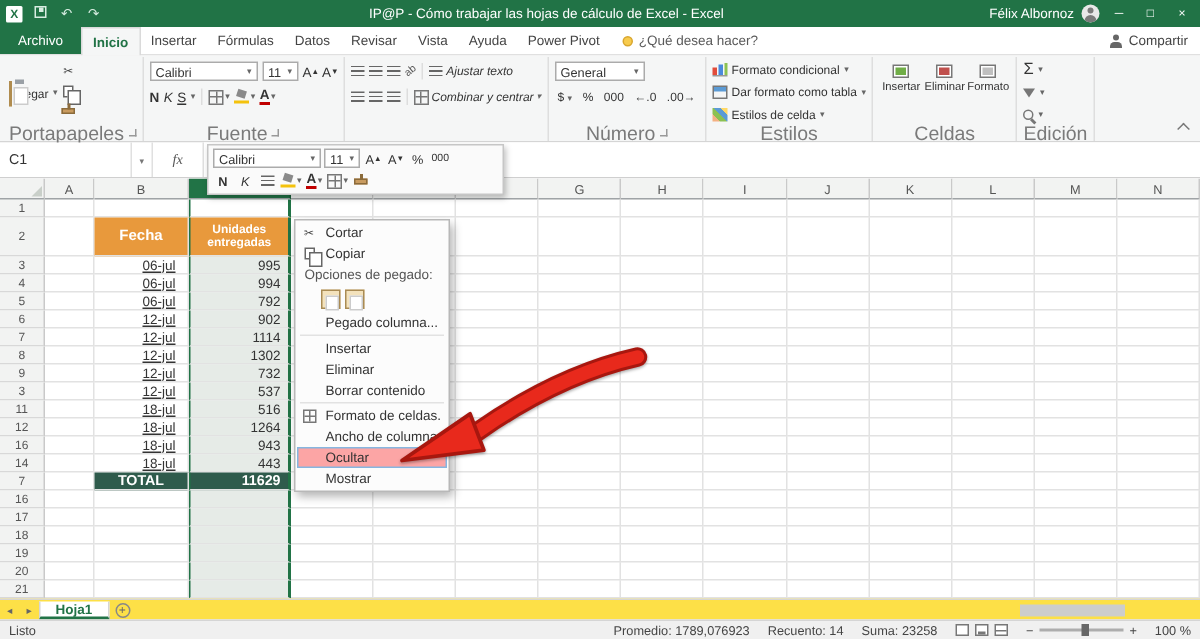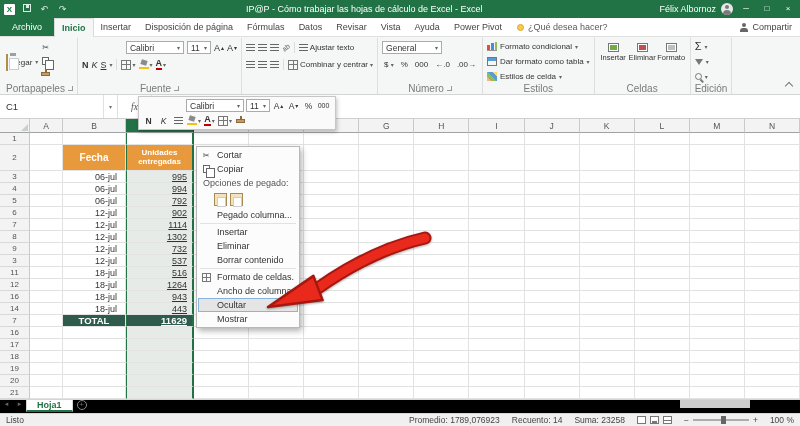--- a/index.html
+++ b/index.html
@@ -36,30 +36,30 @@
   .ic-person { display:inline-block; width:9px; height:9px; position:relative; }
   .ic-person::before { content:""; position:absolute; top:0; left:3px; width:4px; height:4px; border-radius:50%; background:#666; }
   .ic-person::after { content:""; position:absolute; bottom:0; left:1px; width:8px; height:4px; border-radius:3px 3px 0 0; background:#666; }
 
   
   .ribbon { position:absolute; top:37px; left:0; right:0; height:58px; background:#F5F6F6;
     border-bottom:1px solid #D5D5D5; display:flex; padding:1px 2px 0 2px; font-size:8px; color:#333; }
   .rgroup { display:flex; flex-direction:column; border-right:1px solid #DEDEDE; padding:2px 4px 0 4px; }
   .rg-body { flex:1; display:flex; }
   .rg-col { flex:1; display:flex; flex-direction:column; gap:2px; }
-  .rg-label { height:11px; font-size:10px; color:#7A7A7A; display:flex; align-items:center;
+  .rg-label { height:11px; font-size:13px; color:#7A7A7A; display:flex; align-items:center;
     justify-content:center; gap:3px; white-space:nowrap; }
   .dlg { width:5px; height:5px; border-right:1px solid #999; border-bottom:1px solid #999; }
   .rrow { display:flex; align-items:center; gap:3px; height:15px; }
   .car { font-size:6px; color:#666; line-height:1; }
   .tiny { font-size:6px; line-height:1; }
   .vsep { width:1px; height:11px; background:#DDD; margin:0 1px; }
   .combo { background:#fff; border:1px solid #ABABAB; height:13px; display:flex; align-items:center;
     justify-content:space-between; padding:0 3px; font-size:8.5px; color:#333; white-space:nowrap; }
-  .cmb-font { width:58px;margin-left:44px; } .cmb-size { width:24px; } .cmb-general { width:60px; }
+  .cmb-font { width:72px; } .cmb-size { width:24px; } .cmb-general { width:60px; }
   .fbtn { display:flex; align-items:center; font-size:9px; color:#333; gap:1px; }
   .b { font-weight:bold; } .i { font-style:italic; } .u { text-decoration:underline; }
   .paste-btn { width:30px; display:flex; flex-direction:row; align-items:center; gap:3px; padding-top:1px; font-size:8px; }
   .ic-clipboard { width:14px; height:17px; background:#F3E2BC; border:1px solid #B08C4F; position:relative; }
   .ic-clipboard::before { content:""; position:absolute; left:2px; top:3px; width:8px; height:10px; background:#fff; border:1px solid #CCC; }
   .ic-clipboard::after { content:""; position:absolute; left:3px; top:-2px; width:6px; height:3px; background:#9AA0A6; }
   .clip-mini { display:flex; flex-direction:column; gap:2px; padding:2px 0 0 3px; }
   .mini-ic { width:13px; height:11px; display:flex; align-items:center; justify-content:center; font-size:8px; color:#444; }
   .ic-copy { display:inline-block; width:7px; height:8px; border:1px solid #666; background:#fff; position:relative; }
   .ic-copy::before { content:""; position:absolute; left:2px; top:2px; width:7px; height:8px; border:1px solid #666; background:#fff; }
@@ -67,21 +67,21 @@
   .ic-brush::after { content:""; position:absolute; left:3px; top:-4px; width:2px; height:4px; background:#8B6B3B; }
   .ic-borders { display:inline-block; width:10px; height:10px; border:1px solid #777;
     background:linear-gradient(#777,#777) 50% 0/1px 100% no-repeat, linear-gradient(#777,#777) 0 50%/100% 1px no-repeat; }
   .ic-fill { display:inline-block; width:10px; height:9px; position:relative; }
   .ic-fill::before { content:""; position:absolute; top:0; left:2px; width:6px; height:5px; background:#8A8A8A; transform:rotate(18deg); }
   .ic-fill::after { content:""; position:absolute; bottom:0; left:0; width:10px; height:2px; background:#F4C20D; }
   .a-red { font-size:9px; font-weight:bold; color:#333; border-bottom:2px solid #C00000; line-height:1; }
   .al-ic { display:inline-block; width:9px; height:7px;
     background:repeating-linear-gradient(to bottom, #666 0 1px, transparent 1px 3px); }
   .ab-rot { font-size:7px; display:inline-block; transform:rotate(-40deg); color:#555; }
-  .rsm { font-size:8px; white-space:nowrap; display:flex; align-items:center; gap:2px; }
+  .rsm { font-size:8px; white-space:nowrap; display:flex; align-items:center; gap:2px;font-style:italic; }
   .nbtn { font-size:8px; color:#333; padding:0 2px; white-space:nowrap; }
   .style-row { display:flex; align-items:center; gap:3px; height:13px; white-space:nowrap; }
   .ic-cond { display:inline-block; width:10px; height:9px; border-bottom:1px solid #999;
     background:linear-gradient(#E24C3B,#E24C3B) 0 100%/3px 5px no-repeat,
                linear-gradient(#4A89DC,#4A89DC) 4px 100%/3px 7px no-repeat,
                linear-gradient(#8CC152,#8CC152) 8px 100%/2px 9px no-repeat; }
   .ic-table { display:inline-block; width:10px; height:9px; border:1px solid #777;
     background:linear-gradient(#5B9BD5,#5B9BD5) 0 0/100% 3px no-repeat; }
   .ic-cellsty { display:inline-block; width:10px; height:9px;
     background:linear-gradient(45deg,#F4B183 25%,#8CC152 25% 50%,#5B9BD5 50% 75%,#FFD966 75%); }
@@ -95,21 +95,21 @@
   .sigma { font-size:11px; line-height:1; color:#333; }
   .ic-sort { width:0; height:0; border-left:4px solid transparent; border-right:4px solid transparent; border-top:6px solid #777; }
   .ic-find { display:inline-block; width:7px; height:7px; border:1.5px solid #777; border-radius:50%; position:relative; }
   .ic-find::after { content:""; position:absolute; right:-3px; bottom:-2px; width:4px; height:1.5px; background:#777; transform:rotate(45deg); }
   .collapse-chev { position:absolute; right:8px; bottom:5px; width:6px; height:6px;
     border-left:1.5px solid #777; border-top:1.5px solid #777; transform:rotate(45deg); }
 
   
   .fbar { position:absolute; top:95px; left:0; right:0; height:24px; background:#fff;
     border-bottom:1px solid #CFCFCF; display:flex; align-items:stretch; font-size:9.5px; color:#333; }
-  .namebox { width:104px; border-right:1px solid #E0E0E0; display:flex; align-items:center; padding-left:6px; }
+  .namebox { width:88px; border-right:1px solid #E0E0E0; display:flex; align-items:center; padding-left:6px; }
   .nb-dd { width:14px; border-right:1px solid #E0E0E0; display:flex; align-items:center; justify-content:center; font-size:6px; color:#777; }
   .fx { width:34px; border-right:1px solid #E0E0E0; display:flex; align-items:center; justify-content:center;
     font-style:italic; font-family:"Liberation Serif", serif; color:#555; }
   .finput { flex:1; background:#fff; }
 
   
   .gridwrap { position:absolute; top:119px; left:0; right:0; height:280px; background:#fff; overflow:hidden; }
   .chrow { display:flex; height:14px; }
   .corner { width:30px; flex-shrink:0; background:#F2F3F2; border-right:1px solid #C9C9C9; border-bottom:1px solid #9FA3A6; position:relative; }
   .corner::after { content:""; position:absolute; right:1px; bottom:1px; width:0; height:0;
@@ -119,31 +119,31 @@
   .ch.sel { background:#217346; color:#fff; border-right-color:#1A5C38; font-weight:bold; }
   .c-A { width:33px; } .c-B { width:63px; } .c-C { width:68px; } .c-X { flex:1 1 0; width:auto; }
   .grow { display:flex; height:12px; }
   .grow.tall { height:26px; }
   .rh { width:30px; flex-shrink:0; height:100%; background:#F2F3F2; border-right:1px solid #C9C9C9;
     border-bottom:1px solid #D8D8D8; font-size:8px; color:#555; display:flex; align-items:center; justify-content:center; }
   .cell { height:100%; border-right:1px solid #E2E2E2; border-bottom:1px solid #E2E2E2; font-size:9px; color:#333;
     display:flex; align-items:center; padding:0 2px; white-space:nowrap; overflow:hidden; flex-shrink:0; }
   .selcol { background:#E6EBE7; border-left:1px solid #217346; border-right:2px solid #217346; }
   .selcol.active-cell { background:#fff; }
-  .date { justify-content:flex-end; padding-right:8px; }
-  .num { justify-content:flex-end; padding-right:5px;text-decoration:underline; }
+  .date { justify-content:flex-end; padding-right:8px;text-decoration:underline; }
+  .num { justify-content:flex-end; padding-right:5px; }
   .hdr-orange { background:#E8993C; color:#fff; font-weight:bold; justify-content:center; text-align:center; }
   .hdr-fecha { font-size:10px; }
   .hdr-units { font-size:8px; line-height:1.05; white-space:normal; padding:0 1px; }
   .total-label { background:#2F5B4C; color:#fff; font-weight:bold; justify-content:center; font-size:9.5px; }
   .total-val { background:#2F5B4C; color:#fff; font-weight:bold; font-size:9.5px; }
 
   
-  .sheetbar { position:absolute; left:0; right:0; top:399px; height:14px; background:#000000;
-    border-top:1px solid #D5D5D5; display:flex; align-items:flex-start; font-size:9px; color:#555; }
+  .sheetbar { position:absolute; left:0; right:0; top:399px; height:14px; background:#fde047;
+    border-top:1px solid #D5D5D5; display:flex; align-items:center; font-size:9px; color:#555; }
   .snav { width:13px; display:flex; align-items:center; justify-content:center; font-size:7px; color:#666; }
   .stab { padding:0 10px; background:#fff; border-left:1px solid #D5D5D5; border-right:1px solid #D5D5D5;
     border-bottom:2px solid #217346; color:#217346; font-weight:bold; display:flex; align-items:center; }
   .addsheet { width:18px; display:flex; align-items:center; justify-content:center; }
   .addsheet span { width:10px; height:10px; border:1px solid #888; border-radius:50%; color:#666;
     font-size:8px; line-height:8px; text-align:center; }
   .hscroll { margin-left:auto; width:170px; display:flex; align-items:center; padding-right:4px; }
   .hthumb { width:70px; height:8px; background:#CDCDCD; margin-left:50px; }
 
   
@@ -165,21 +165,21 @@
   .mrow { display:flex; align-items:center; gap:2px; height:13px; }
   .mbtn { min-width:13px; height:13px; display:flex; align-items:center; justify-content:center;
     font-size:8.5px; color:#333; gap:1px; }
   .mbtn.sm { font-size:7px; }
 
   
   .cmenu { position:absolute; left:196px; top:146px; width:104px; background:#FCFCFC;
     border:1px solid #B8B8B8; box-shadow:2px 3px 6px rgba(0,0,0,.3); z-index:50;
     padding:1px; font-size:9px; color:#333; }
   .mitem { display:flex; align-items:center; height:14px; gap:3px; padding-right:4px; }
-  .mitem.hl { background:#e5e5e5; box-shadow:inset 0 0 0 1px #86B6E0;text-align:center; }
+  .mitem.hl { background:#fca5a5; box-shadow:inset 0 0 0 1px #86B6E0;text-align:center; }
   .mgut { width:16px; height:100%; display:flex; align-items:center; justify-content:center; flex-shrink:0; font-size:8px; color:#444; }
   .mtext { white-space:nowrap; overflow:hidden; }
   .mlabel { height:14px; display:flex; align-items:center; padding-left:5px; color:#555; }
   .mpaste { height:18px; display:flex; align-items:center; gap:3px; padding-left:16px; }
   .pic { width:13px; height:13px; background:#F3E2BC; border:1px solid #A98B54; position:relative; }
   .pic::before { content:""; position:absolute; left:2px; top:3px; width:7px; height:8px; background:#fff; border:1px solid #CCC; }
   .msep { height:1px; background:#E2E2E2; margin:1px 2px; }
   .ic-fmtcell { display:inline-block; width:9px; height:9px; border:1px solid #777;
     background:linear-gradient(#777,#777) 50% 0/1px 100% no-repeat, linear-gradient(#777,#777) 0 50%/100% 1px no-repeat; }
 
@@ -203,21 +203,20 @@
     <span class="wc">─</span>
     <span class="wc">□</span>
     <span class="wc">×</span>
   </div>
 
   <div class="tabrow">
     <div class="ftab">Archivo</div>
     <div style="display:flex">
         <div class="rtab active">Inicio</div>
         <div class="rtab">Insertar</div>
-        <div class="rtab">Disposición de página</div>
         <div class="rtab">Fórmulas</div>
         <div class="rtab">Datos</div>
         <div class="rtab">Revisar</div>
         <div class="rtab">Vista</div>
         <div class="rtab">Ayuda</div>
         <div class="rtab">Power Pivot</div>
       </div>
     <div class="tellme">
       <span class="bulb"></span>
       <span>¿Qué desea hacer?</span>

